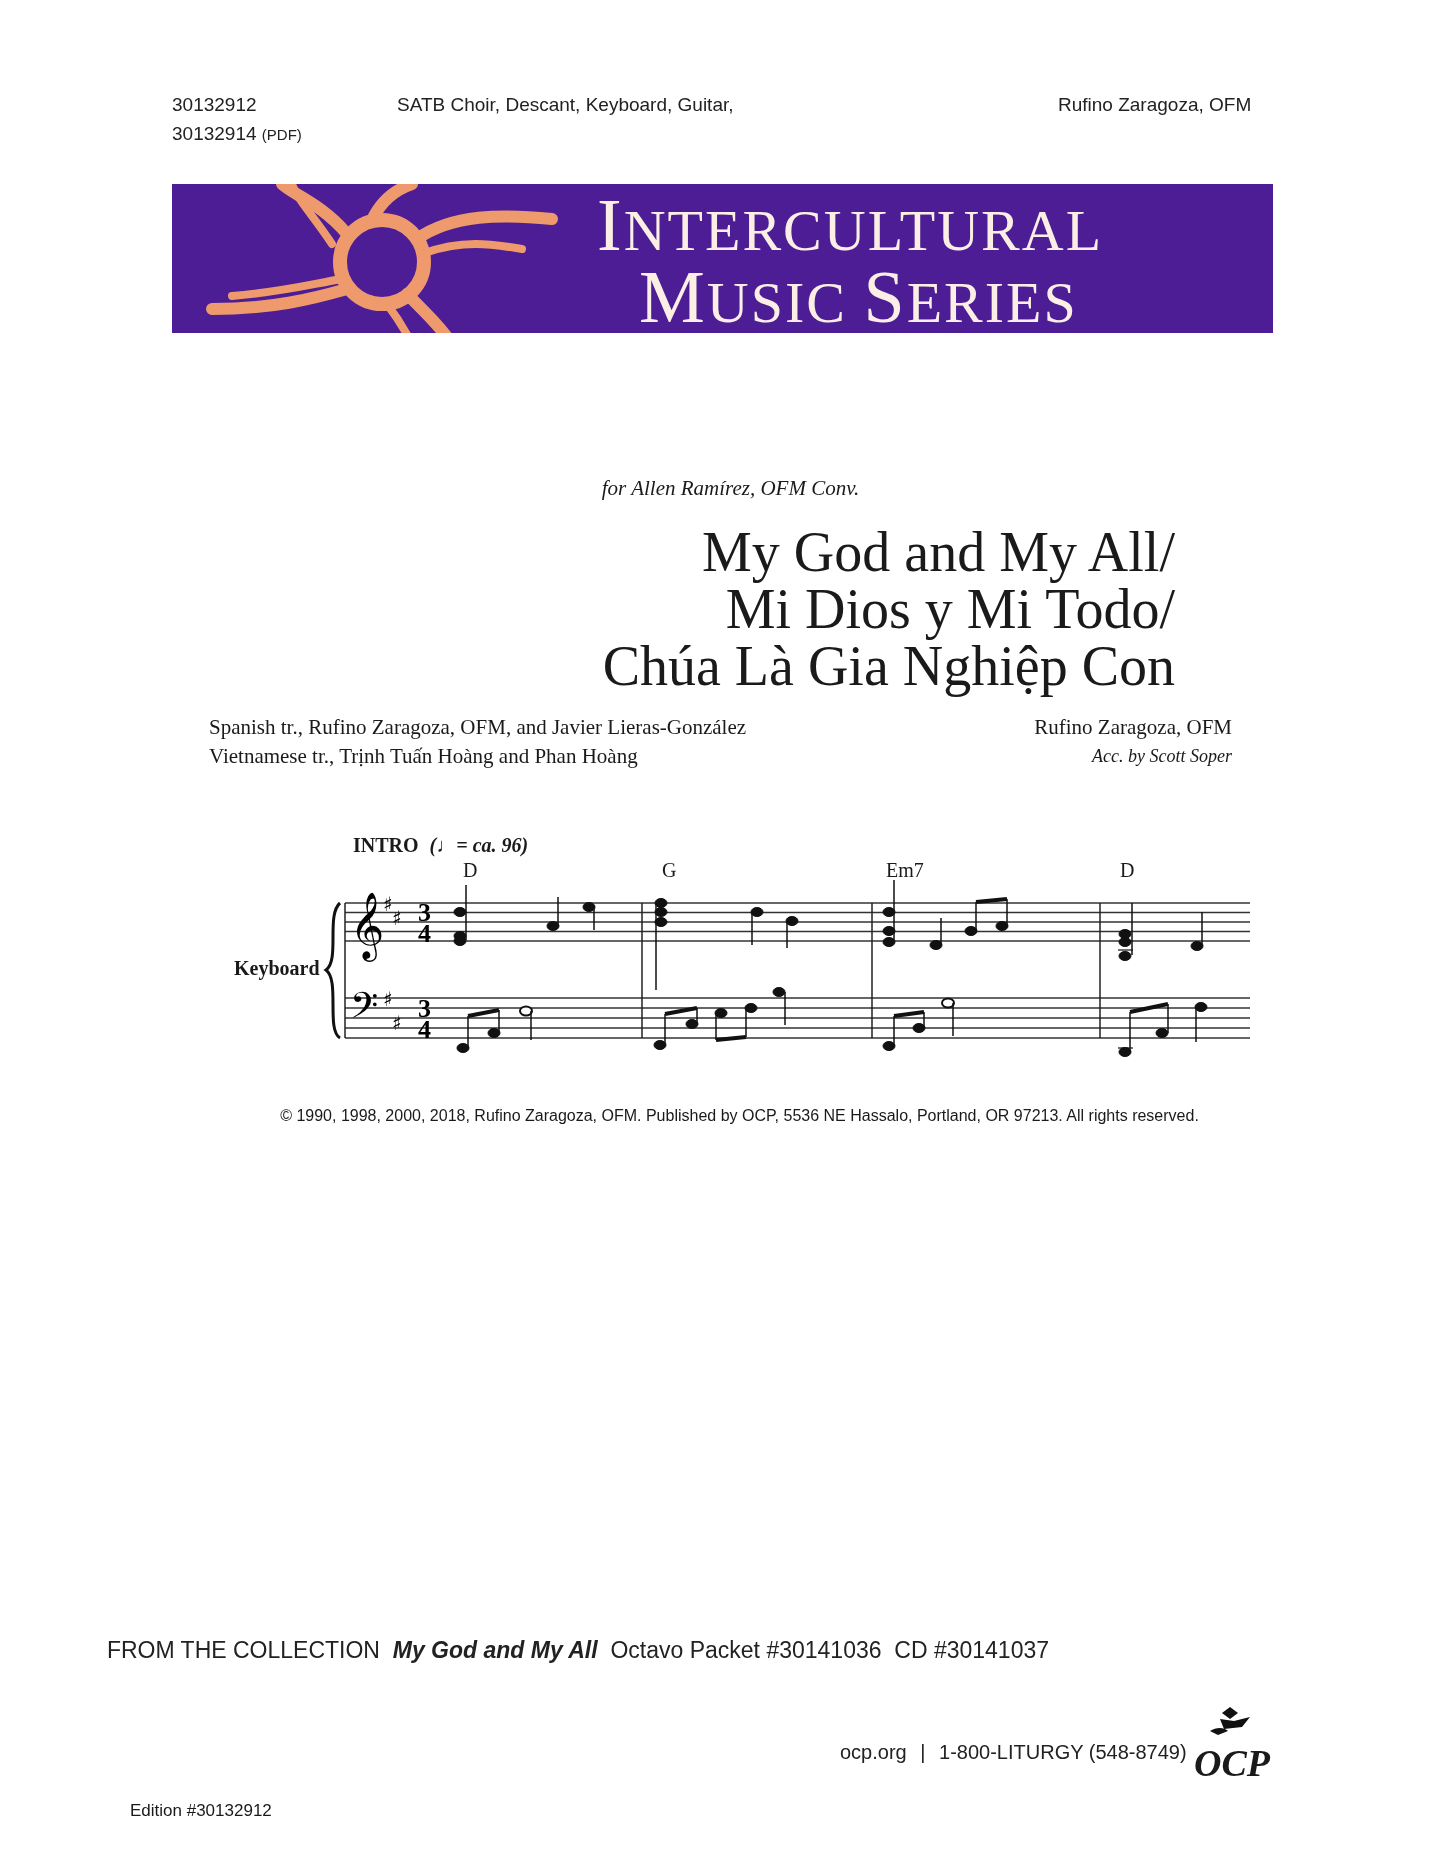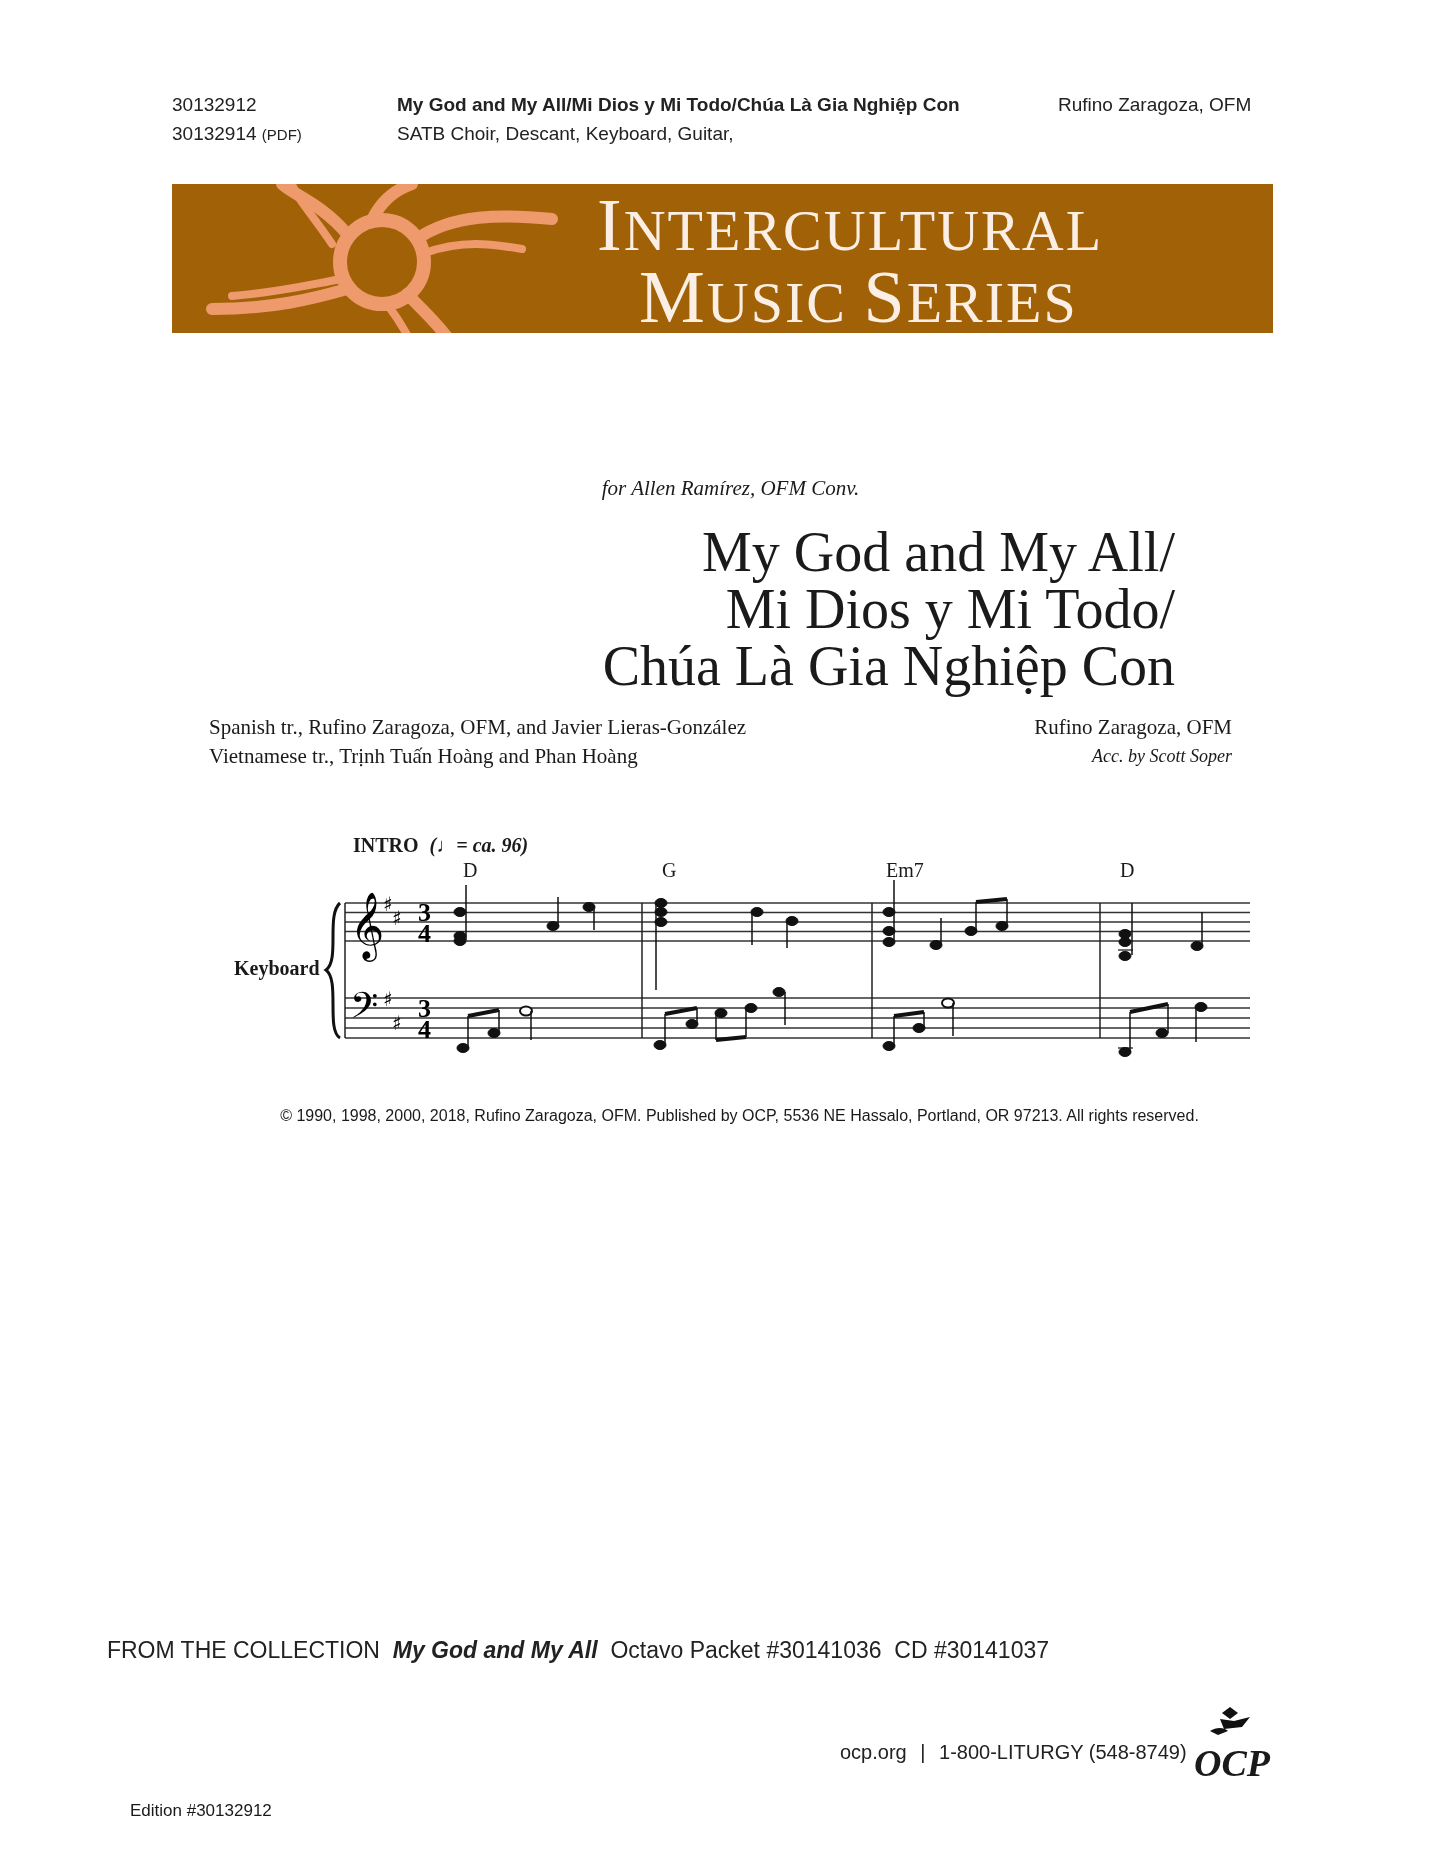--- a/index.html
+++ b/index.html
@@ -1,21 +1,21 @@
 <!DOCTYPE html>
 <html><head>
 <meta charset="utf-8">
 <style>
   html, body { margin:0; padding:0; background:#fff; }
   body { width:1445px; height:1871px; position:relative; overflow:hidden; color:#1a1a1a; }
   .abs { position:absolute; }
   .serif { font-family:"Liberation Serif", "DejaVu Serif", serif;margin-left:8px; }
   .hdr { font-size:19px; line-height:29px; font-family:"Liberation Sans", sans-serif; color:#222; }
   .hdr small { font-size:15px; }
-  .banner { left:172px; top:184px; width:1101px; height:149px; background:#a16207; overflow:hidden; }
+  .banner { left:172px; top:184px; width:1101px; height:149px; background:#4c1d95; overflow:hidden; }
   .banner-title { position:absolute; left:425px; top:8px; color:#fbeee4; font-family:"Liberation Serif", serif; font-size:58px; line-height:66px; letter-spacing:2px; }
   .banner-title .big { font-size:74px; }
   .ded { left:0; width:1445px; top:476px; text-align:center; font-style:italic; font-size:21px; }
   .title { left:0; width:1167px; top:524px; text-align:right; font-size:56px; line-height:57px; }
   .credits { font-size:21px; line-height:29px; }
   .tempo { font-size:20px; font-weight:bold; }
   .chord { font-size:20px; }
   .copyright { left:17px; width:1445px; top:1107px; text-align:center; font-size:16px; font-family:"Liberation Sans", sans-serif; }
   .collection { left:0; width:1156px; top:1637px; text-align:center; font-size:23px; font-family:"Liberation Sans", sans-serif; color:#222; }
   .collection b { font-style:italic; }
@@ -23,21 +23,20 @@
   .edition { left:130px; top:1801px; font-size:17px; font-family:"Liberation Sans", sans-serif; }
 </style>
 </head>
 <body>
 
 <div class="abs hdr" style="left:172px; top:90px;">
   <div>30132912</div>
   <div><span>30132914</span> <small>(PDF)</small></div>
 </div>
 <div class="abs hdr" style="left:397px; top:90px;">
-  <div style="font-weight:bold;">My God and My All/Mi Dios y Mi Todo/Chúa Là Gia Nghiệp Con</div>
   <div>SATB Choir, Descant, Keyboard, Guitar,</div>
 </div>
 <div class="abs hdr" style="left:1058px; top:90px;">Rufino Zaragoza, OFM</div>
 
 <div class="abs banner">
   <svg width="420" height="149" viewBox="0 0 420 149" style="position:absolute;left:0;top:0;">
     <g fill="none" stroke="#EE9A6C" stroke-linecap="round">
       <circle cx="210" cy="78" r="42" stroke-width="14"></circle>
       <path d="M175 50 C150 20,120 10,110 0" stroke-width="12"></path>
       <path d="M160 60 C140 30,125 15,120 0" stroke-width="8"></path>

